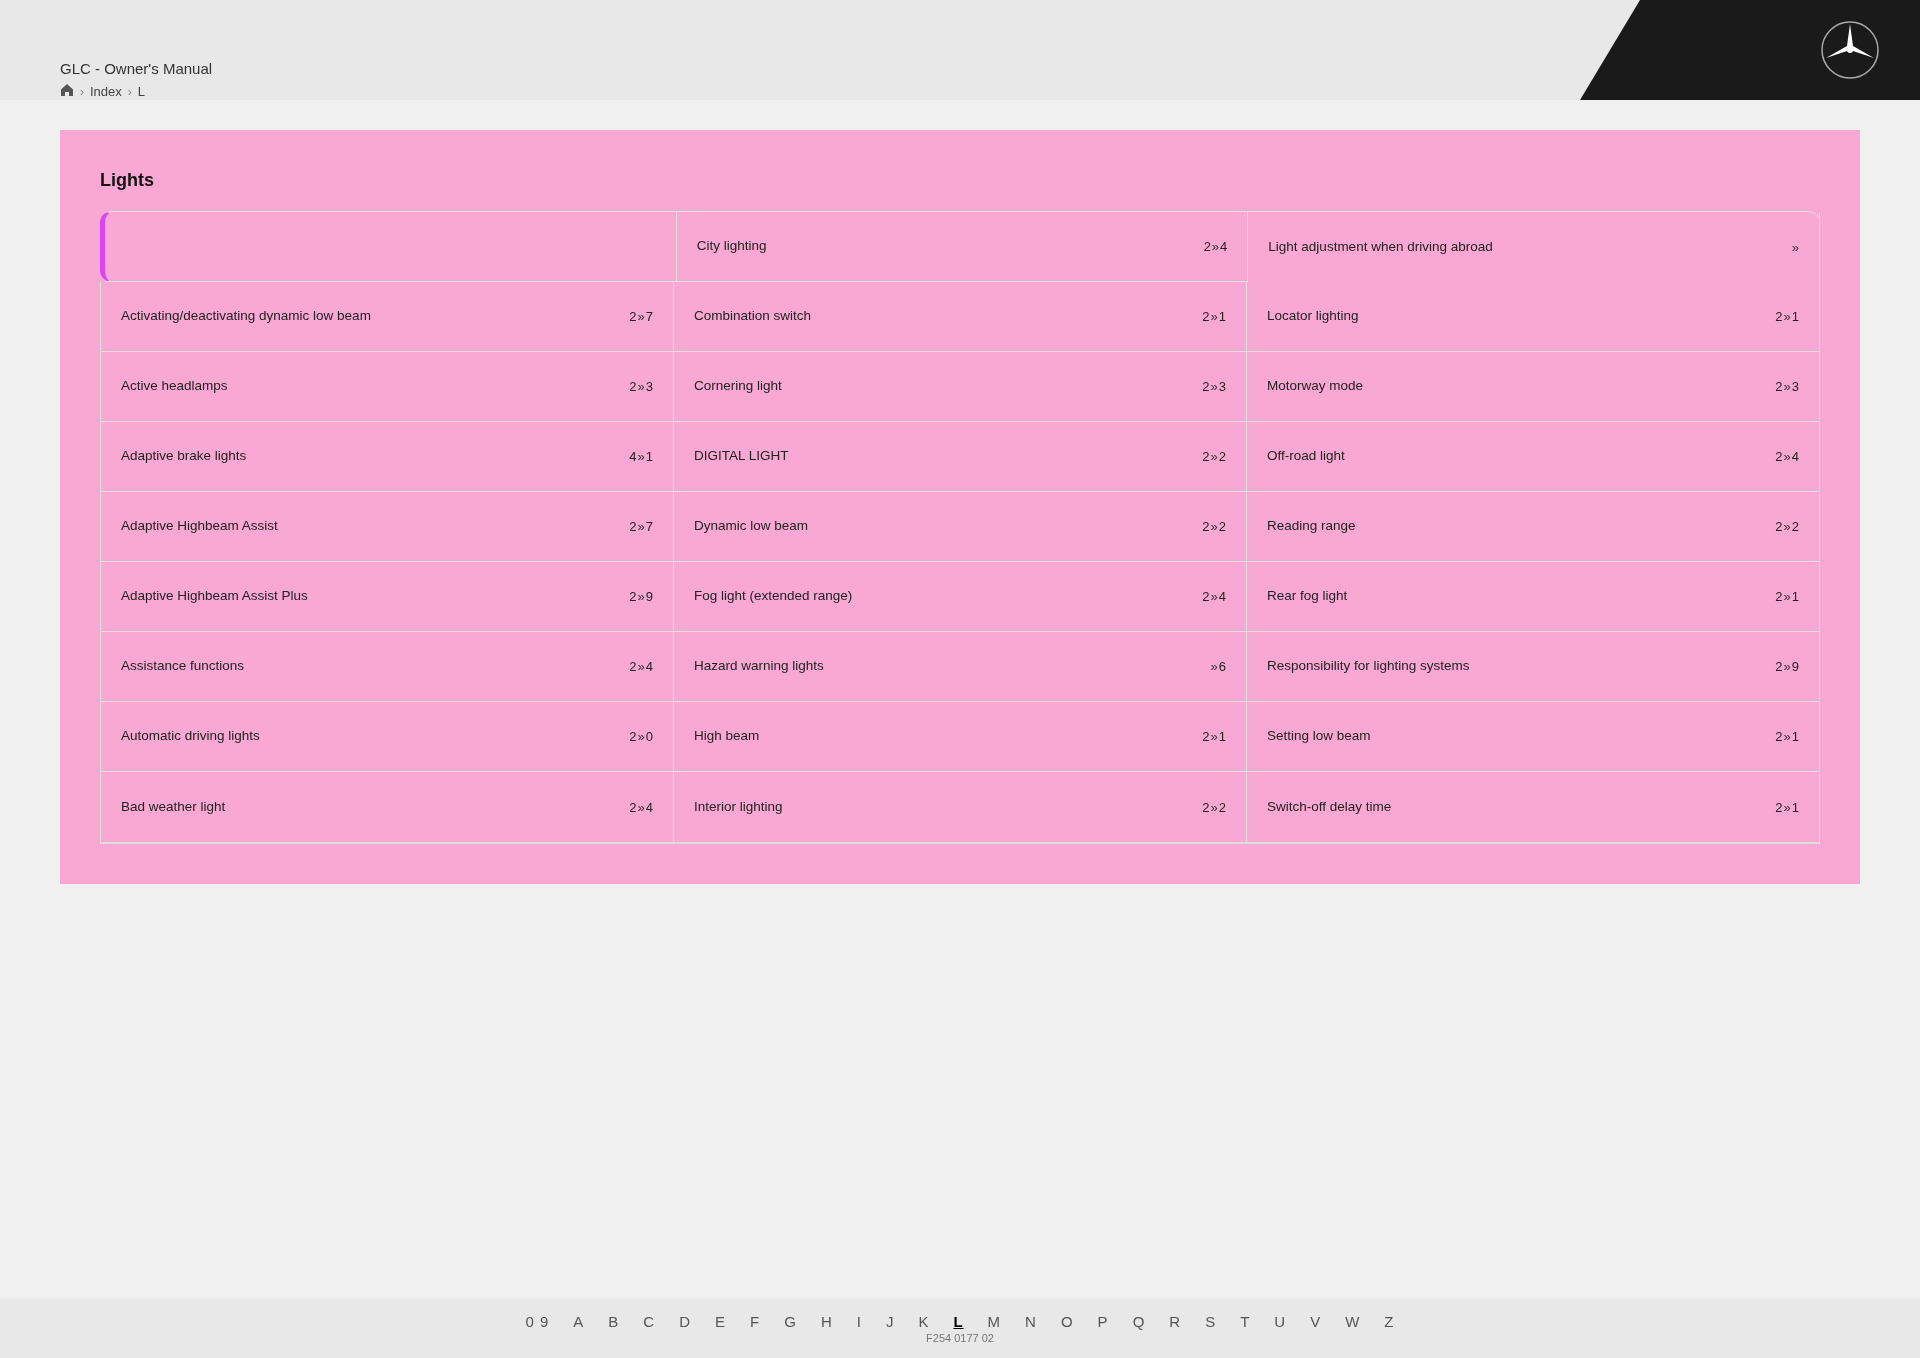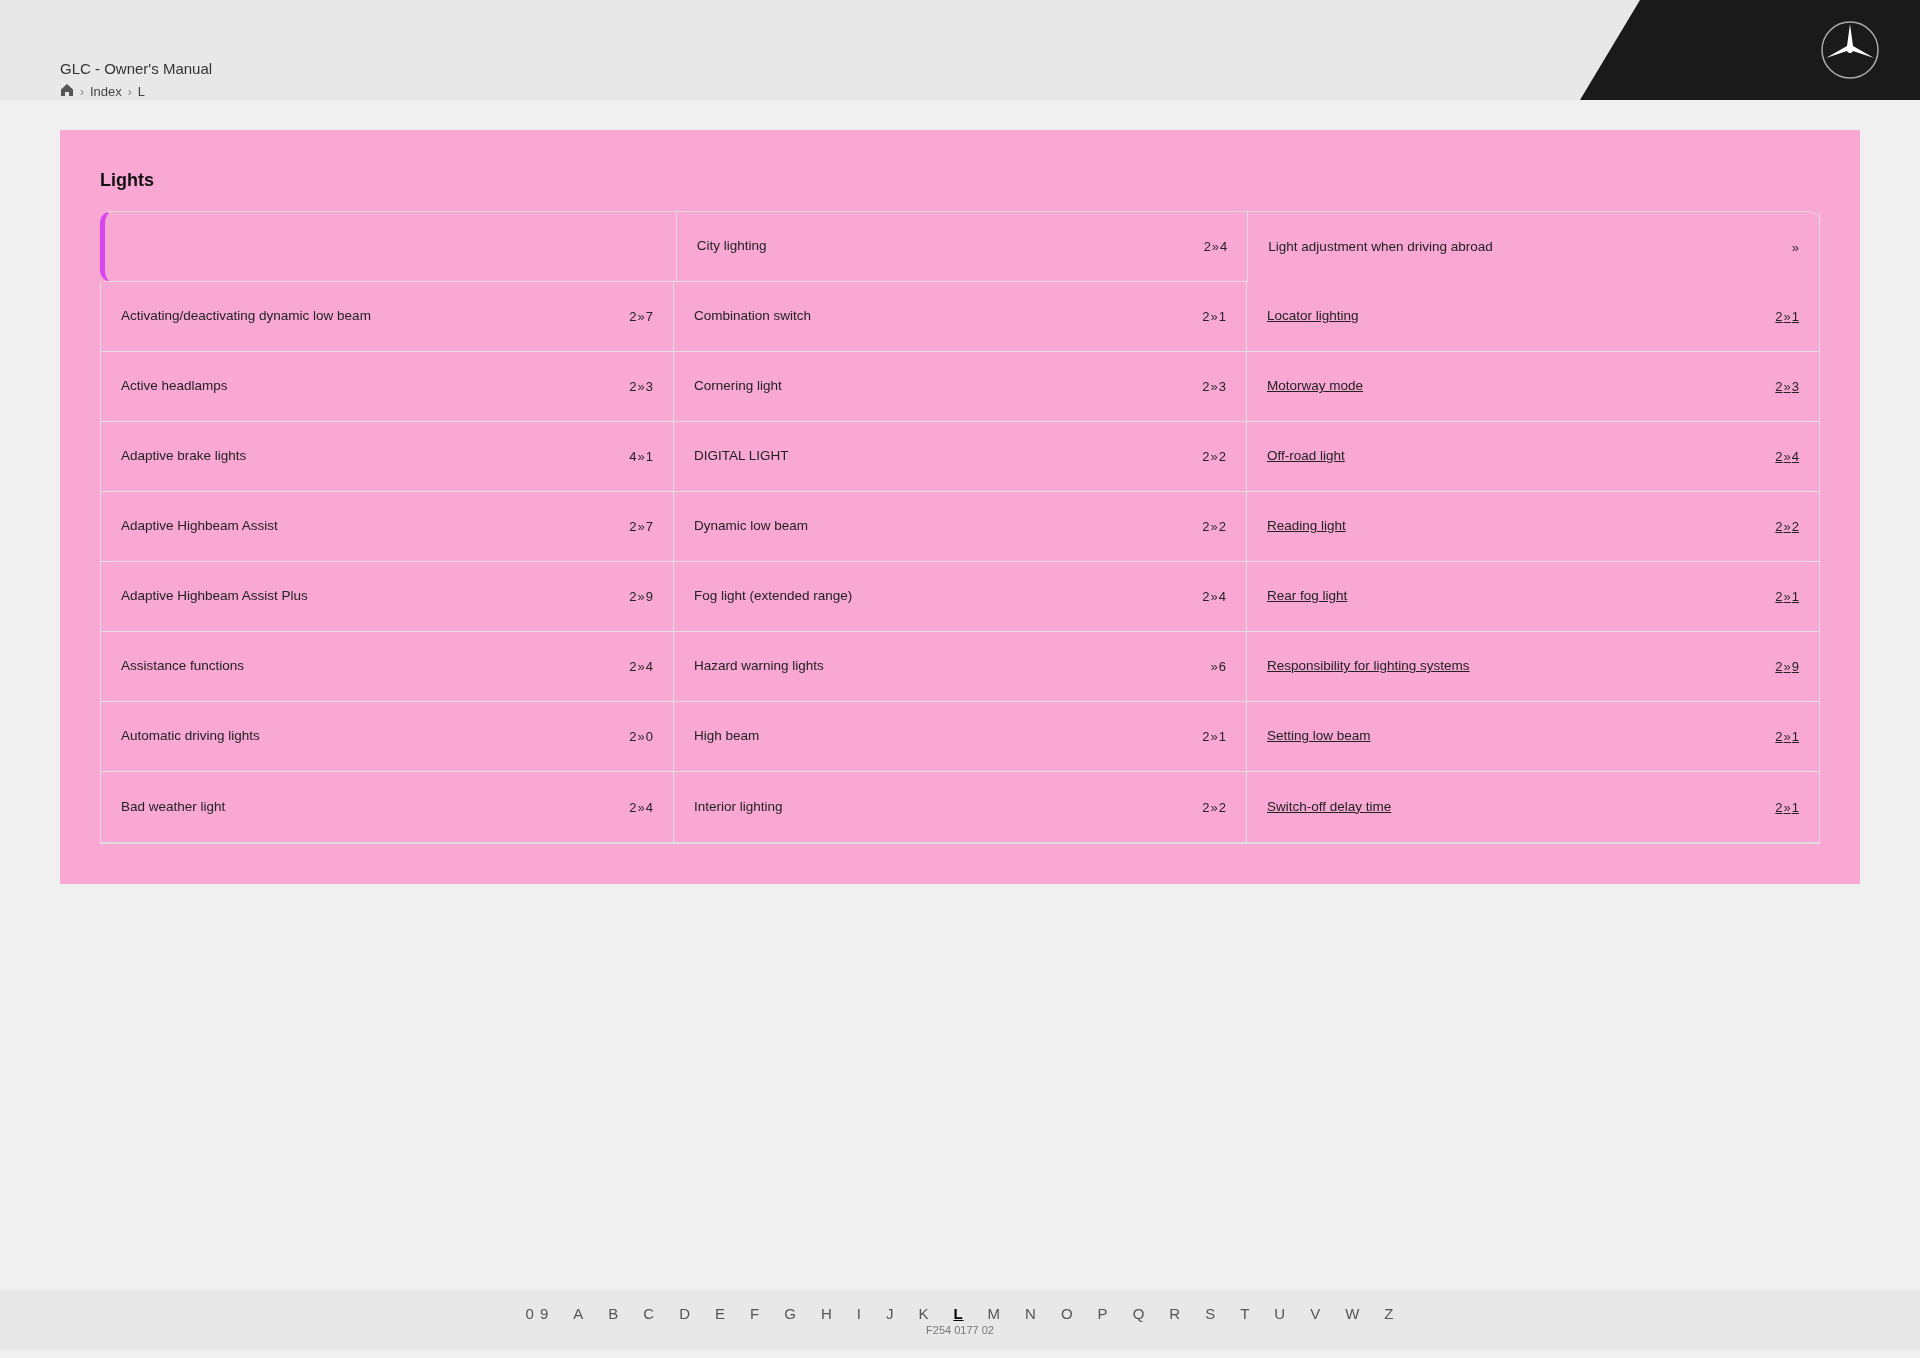--- a/index.html
+++ b/index.html
@@ -297,21 +297,21 @@
       <div class="index-item" style="border-bottom:none;">
         <span class="item-label">Interior lighting</span>
         <span class="item-ref">
           <span class="ref-num">2</span>
             <span class="arrow-icon">»</span>
             <span class="ref-num">2</span>
         </span>
       </div>
     </div>
 
-    <div class="index-column" style="border-top:none;text-decoration:underline;">
+    <div class="index-column" style="border-top:none;">
       <div class="index-item">
         <span class="item-label">Locator lighting</span>
         <span class="item-ref">
           <span class="ref-num">2</span>
             <span class="arrow-icon">»</span>
             <span class="ref-num">1</span>
         </span>
       </div>
       <div class="index-item">
         <span class="item-label">Motorway mode</span>
@@ -323,21 +323,21 @@
       </div>
       <div class="index-item">
         <span class="item-label">Off-road light</span>
         <span class="item-ref">
           <span class="ref-num">2</span>
             <span class="arrow-icon">»</span>
             <span class="ref-num">4</span>
         </span>
       </div>
       <div class="index-item">
-        <span class="item-label">Reading light</span>
+        <span class="item-label">Reading range</span>
         <span class="item-ref">
           <span class="ref-num">2</span>
             <span class="arrow-icon">»</span>
             <span class="ref-num">2</span>
         </span>
       </div>
       <div class="index-item">
         <span class="item-label">Rear fog light</span>
         <span class="item-ref">
           <span class="ref-num">2</span>
@@ -367,21 +367,21 @@
           <span class="ref-num">2</span>
             <span class="arrow-icon">»</span>
             <span class="ref-num">1</span>
         </span>
       </div>
     </div>
 
   </div>
 </div>
 
-<div style="position:fixed; bottom:8px; width:1920px; background:#e8e8e8; height:60px; display:flex; flex-direction:column; align-items:center; justify-content:center;">
+<div style="position:fixed; bottom:0; width:1920px; background:#e8e8e8; height:60px; display:flex; flex-direction:column; align-items:center; justify-content:center;">
   <div style="display:flex; gap:24px; font-size:15px; color:#555; letter-spacing:1px;">
     <span style="cursor:pointer;">0 9</span>
     <span style="cursor:pointer;">A</span>
     <span style="cursor:pointer;">B</span>
     <span style="cursor:pointer;">C</span>
     <span style="cursor:pointer;">D</span>
     <span style="cursor:pointer;">E</span>
     <span style="cursor:pointer;">F</span>
     <span style="cursor:pointer;">G</span>
     <span style="cursor:pointer;">H</span>

